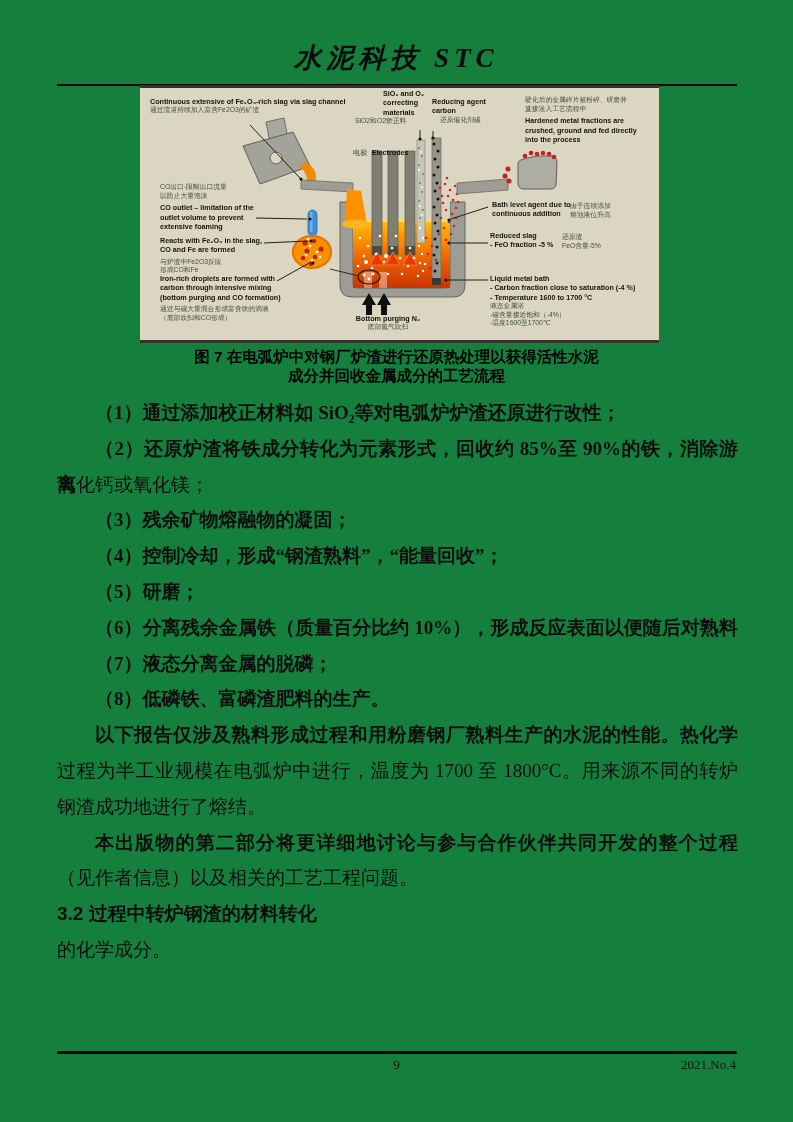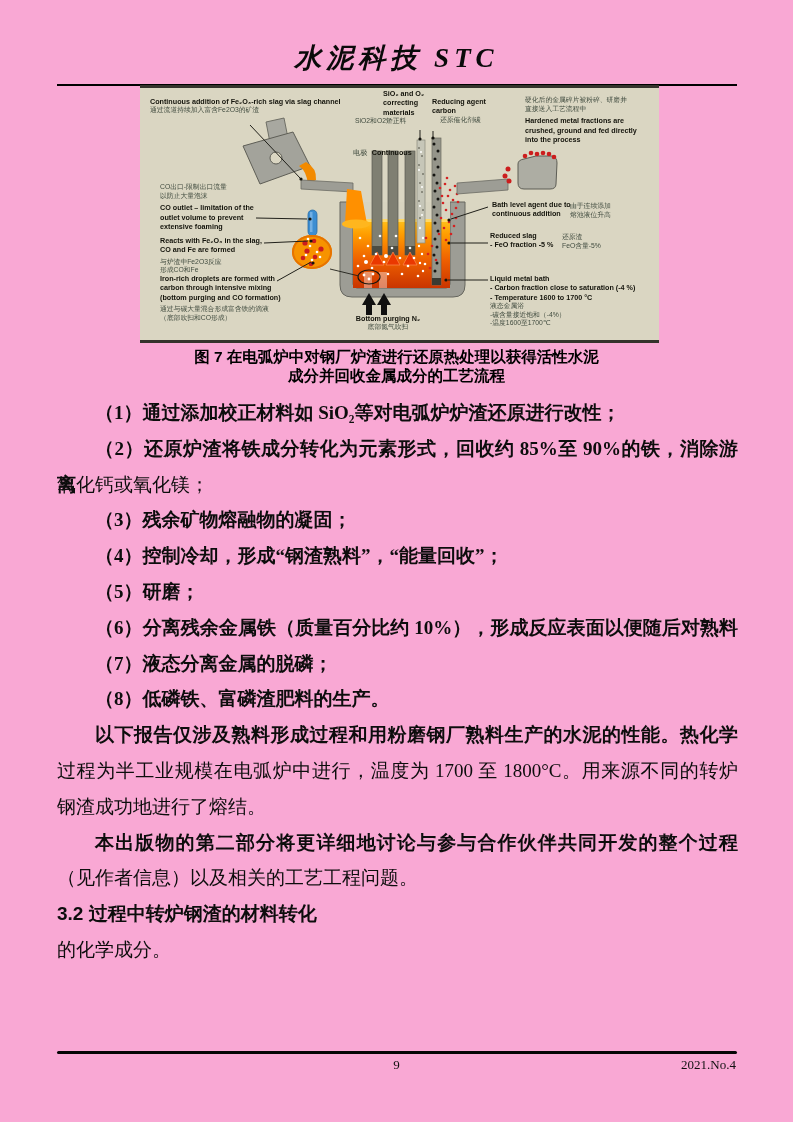--- a/index.html
+++ b/index.html
@@ -1,16 +1,16 @@
 <!DOCTYPE html>
 <html><head>
 <meta charset="utf-8">
 <style>
   html,body{margin:0;padding:0;background:#fff;}
-  .page{position:relative;width:793px;height:1122px;background:#f9a8d4;overflow:hidden;
+  .page{position:relative;width:793px;height:1122px;background:#15803d;overflow:hidden;
         font-family:"Liberation Serif","DejaVu Serif",serif;color:#111;}
   
   .hd-title{position:absolute;top:40px;left:0;width:100%;text-align:center;
             font-size:27px;font-weight:600;font-style:italic;letter-spacing:5px;color:#0a0a0a;}
   .hd-rule{position:absolute;top:84px;left:57px;width:680px;height:2px;background:#000;}
   
   .figure{position:absolute;left:140px;top:85px;width:519px;height:252px;background:#dad6c2;
           border-top:3px solid #35332c;border-bottom:3px solid #35332c;}
   .fig-svg{position:absolute;left:0;top:0;}
   .fl{position:absolute;font-family:"Liberation Sans","DejaVu Sans",sans-serif;white-space:nowrap;}
@@ -270,21 +270,21 @@
         <circle cx="170" cy="131" r="1.6"></circle>
           <circle cx="171" cy="153" r="1.6"></circle>
           <circle cx="173" cy="175" r="1.6"></circle>
         <circle cx="309" cy="132" r="1.6"></circle>
           <circle cx="309" cy="155" r="1.6"></circle>
           <circle cx="306" cy="192" r="1.6"></circle>
       </g>
     </svg>
 
     <div class="fl" style="left:10px;top:9px">
-      <div class="en">Continuous addition of Fe₂O₃-rich slag via slag channel</div>
+      <div class="en">Continuous extensive of Fe₂O₃-rich slag via slag channel</div>
       <div class="zh">通过流道持续加入富含Fe2O3的矿渣</div>
     </div>
     <div class="fl" style="left:215px;top:1px">
       <div class="en" style="margin-left:28px">SiO₂ and O₂</div>
       <div class="en" style="margin-left:28px">correcting</div>
       <div class="en" style="margin-left:28px">materials</div>
       <div class="zh">SiO2和O2矫正料</div>
     </div>
     <div class="fl" style="left:292px;top:9px">
       <div class="en">Reducing agent</div>
@@ -293,21 +293,21 @@
     </div>
     <div class="fl" style="left:385px;top:8px">
       <div class="zh">硬化后的金属碎片被粉碎、研磨并</div>
       <div class="zh">直接送入工艺流程中</div>
       <div class="en gap">Hardened metal fractions are</div>
       <div class="en">crushed, ground and fed directly</div>
       <div class="en">into the process</div>
     </div>
     <div class="fl" style="left:213px;top:53px">
       <span class="zh" style="font-size:7.2px">电极</span>
-      <span class="en">Continuous</span>
+      <span class="en">Electrodes</span>
     </div>
     <div class="fl" style="left:20px;top:95px">
       <div class="zh">CO出口-限制出口流量</div>
       <div class="zh">以防止大量泡沫</div>
       <div class="en gap">CO outlet – limitation of the</div>
       <div class="en">outlet volume to prevent</div>
       <div class="en">extensive foaming</div>
     </div>
     <div class="fl" style="left:20px;top:148px">
       <div class="en">Reacts with Fe₂O₃ in the slag,</div>

